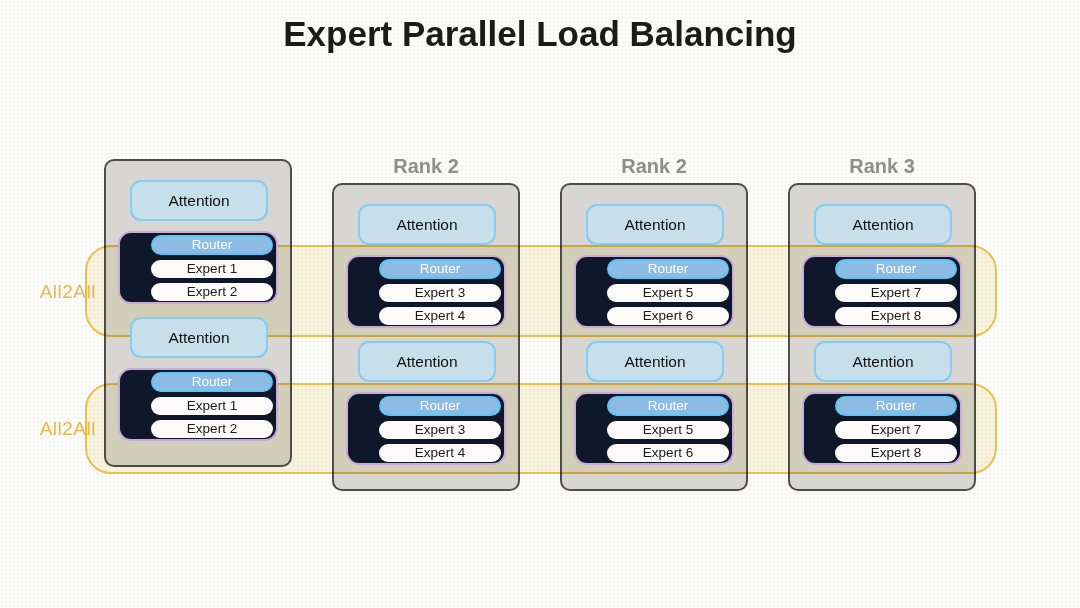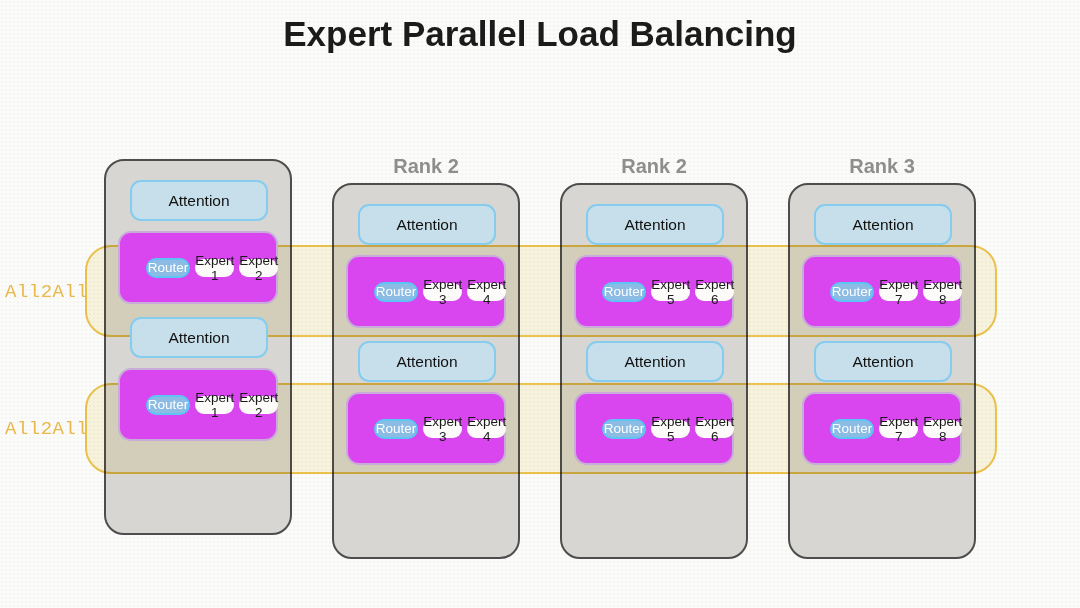--- a/index.html
+++ b/index.html
@@ -26,46 +26,46 @@
   .rank-label {
     height: 24px;
     text-align: center;
     font-size: 20px;
     font-weight: bold;
     color: #8e8e8e;
   }
   .rank-box {
     position: relative;
     margin-top: 4px;
-    width: 188px; height: 376px;
+    width: 188px; height: 308px;
     background: #d7d6d2;
     border: 2px solid #4d4d4d;
-    border-radius: 20px;
+    border-radius: 10px;
     box-sizing: border-box;
   }
   .attn {
     position: absolute; left: 24px;
     width: 138px; height: 41px;
     background: #c6dfea;
     border: 2px solid #85ccef;
     border-radius: 11px;
     box-sizing: border-box;
     display: flex; align-items: center; justify-content: center;
     font-size: 15.5px; color: #111;
     z-index: 3;
   }
   .attn-a { top: 19px; } .attn-b { top: 156px; }
   .moe {
     position: absolute; left: 12px;
     width: 160px; height: 73px;
-    background: #d946ef;
+    background: #0f172a;
     border: 2px solid #c9abda;
     border-radius: 13px;
     box-sizing: border-box;
-    display: flex; flex-direction: row;
+    display: flex; flex-direction: column;
     align-items: center; justify-content: center;
     gap: 5px;
     z-index: 3;
     padding-left: 28px;
   }
   .moe-a { top: 70px; } .moe-b { top: 207px; }
   .router {
     width: 122px; height: 20px;
     background: #8cbce4;
     border: 2px solid #5cc5f3;
@@ -86,27 +86,26 @@
     background: #faf6e2;
     border: 2px solid #efc54e;
     border-radius: 26px;
     box-sizing: border-box;
     mix-blend-mode: multiply;
     z-index: 2;
   }
   .band-a { top: 245px; height: 92px; }
   .band-b { top: 383px; height: 91px; }
   .band-label {
-    position: absolute; left: 5px; width: 76px;
-    text-align: center;
+    position: absolute; left: 20px; width: 76px;
+    text-align: right;
     font-size: 19px;
     letter-spacing: 0.5px;
     color: #e9b84c;
     z-index: 4;
-    font-family: Liberation Mono, monospace;
   }
   .label-a { top: 281px; } .label-b { top: 418px; }
 </style>
 </head>
 <body>
 
 <div class="canvas">
 
   <div class="title">Expert Parallel Load Balancing</div>
 

